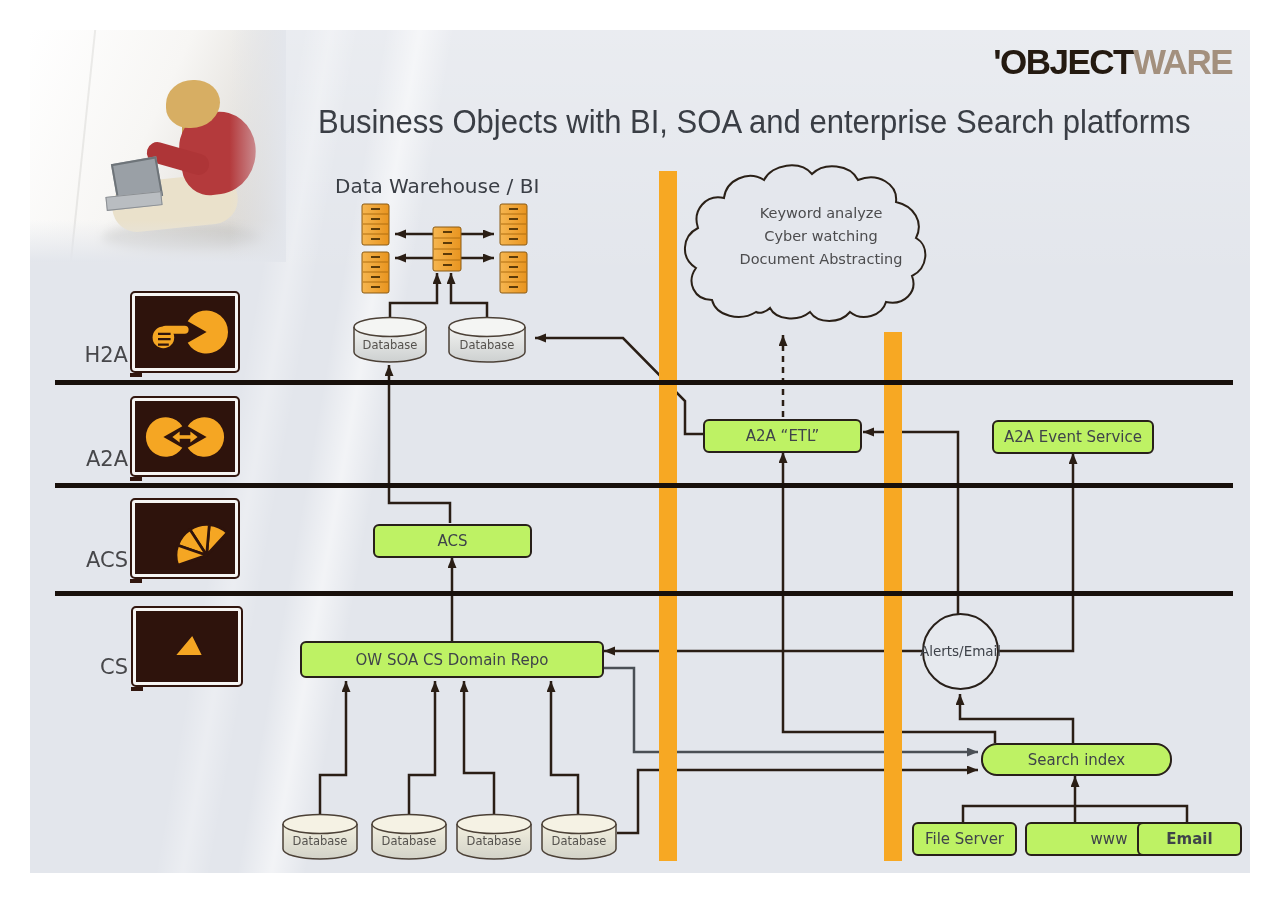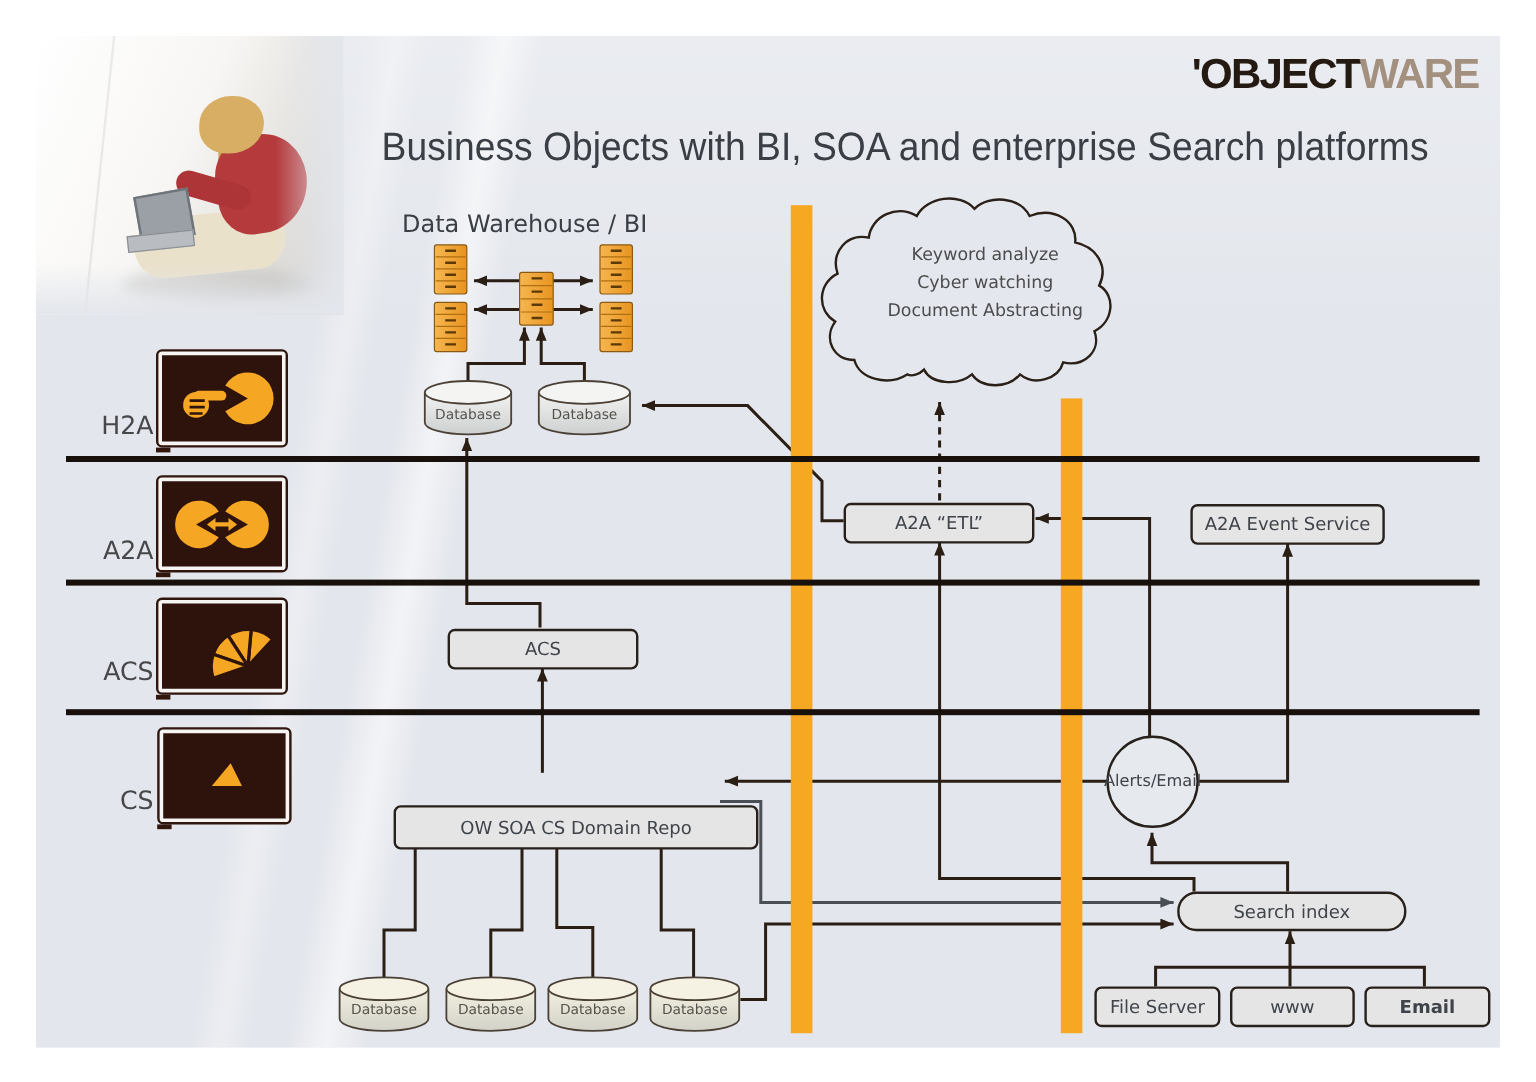--- a/index.html
+++ b/index.html
@@ -38,21 +38,21 @@
   .dwtitle{left:335px;top:174px;z-index:5;font-size:20px;color:#3a3e45;white-space:nowrap;}
   
   .obar{width:18px;background:#F7A823;z-index:3;}
   .layerline{left:55px;width:1178px;height:5px;background:#18100b;z-index:4;}
   
   .llabel{z-index:5;font-size:21px;color:#47474a;width:88px;text-align:right;}
   .panel{z-index:5;background:#2E130C;border:3px solid #f6f5f3;outline:2px solid #31160e;border-radius:3px;
          display:flex;align-items:center;justify-content:center;}
   .panel::after{content:"";position:absolute;left:-5px;bottom:-9px;width:12px;height:4px;background:#31160e;}
   
-  .box{z-index:5;background:#e5e5e5;border:2px solid #28201a;border-radius:6px;color:#3f434a;
+  .box{z-index:5;background:#bef264;border:2px solid #28201a;border-radius:6px;color:#3f434a;
        display:flex;align-items:center;justify-content:center;font-size:15px;white-space:nowrap;}
   .circle{z-index:5;background:#e6e9ee;border:2.5px solid #28201a;border-radius:50%;color:#3f434a;
           display:flex;flex-direction:row;align-items:center;justify-content:center;font-size:13.5px;line-height:1.25;}
   .cloudtext{left:731px;top:202px;width:180px;z-index:5;text-align:center;font-size:14.5px;color:#4c4c4e;line-height:1.6;}
   svg.wires{left:0;top:0;z-index:2;}
 </style>
 </head>
 <body>
 
 <div class="abs board"></div>
@@ -242,21 +242,21 @@
 
 <div class="abs cloudtext">
   <div>Keyword analyze</div>
   <div>Cyber watching</div>
   <div>Document Abstracting</div>
 </div>
 
 <div class="abs box" style="left:373px;top:524px;width:155px;height:30px;">ACS</div>
 <div class="abs box" style="left:703px;top:419px;width:155px;height:30px;">A2A “ETL”</div>
 <div class="abs box" style="left:992px;top:420px;width:158px;height:30px;text-align:center;">A2A Event Service</div>
-<div class="abs box" style="left:300px;top:671px;width:300px;height:33px;margin-left:28px;">OW SOA CS Domain Repo</div>
+<div class="abs box" style="left:300px;top:641px;width:300px;height:33px;">OW SOA CS Domain Repo</div>
 <div class="abs circle" style="left:922px;top:613px;width:73px;height:73px;">
   <div>Alerts/</div>
   <div>Email</div>
 </div>
 <div class="abs box" style="left:981px;top:743px;width:187px;height:29px;border-radius:16px;">Search index</div>
 <div class="abs box" style="left:912px;top:822px;width:101px;height:30px;">File Server</div>
-<div class="abs box" style="left:1025px;top:822px;width:100px;height:30px;">www</div>
+<div class="abs box" style="left:1025px;top:822px;width:100px;height:30px;padding-left:32px;">www</div>
 <div class="abs box" style="left:1137px;top:822px;width:101px;height:30px;font-weight:bold;">Email</div>
 
 </body></html>

